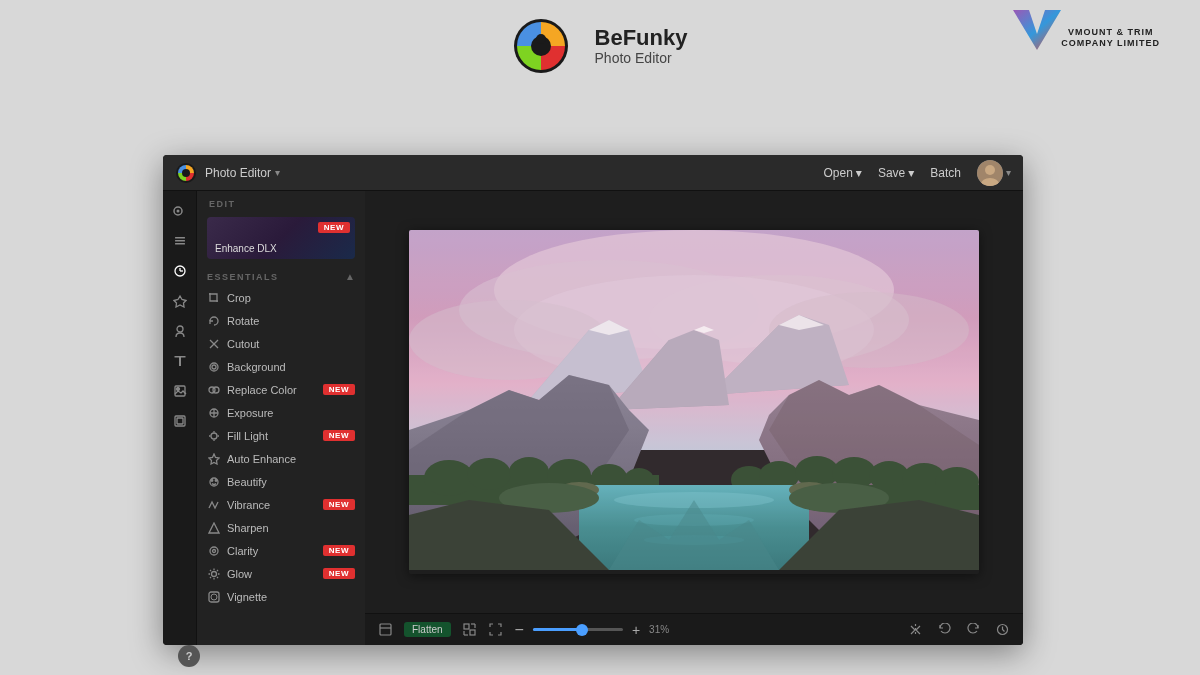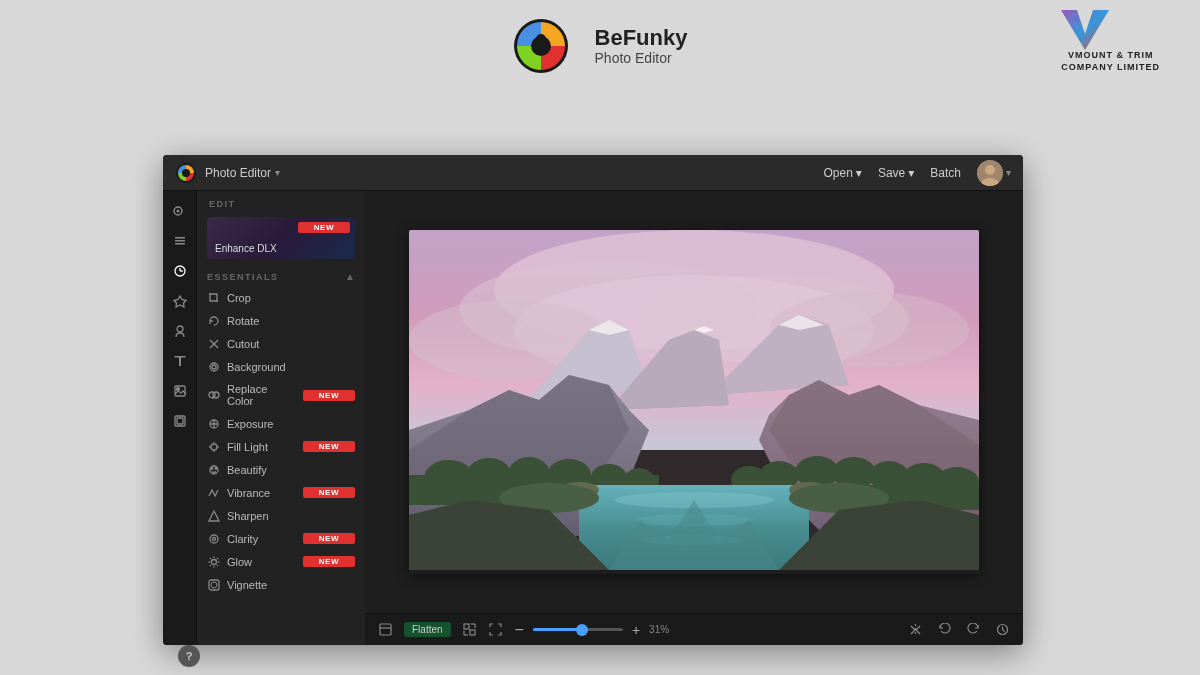--- a/index.html
+++ b/index.html
@@ -42,22 +42,22 @@
     .logo-subtitle {
       font-size: 14px;
       color: #444;
       font-weight: 400;
     }
     .vmount-logo {
       position: absolute;
       right: 40px;
       top: 10px;
       display: flex;
-      flex-direction: column;
-      align-items: flex-start;
+      flex-direction: row;
+      align-items: flex-end;
     }
     .vmount-v {
       width: 48px;
       height: 40px;
     }
     .vmount-text {
       font-size: 9px;
       font-weight: 700;
       color: #222;
       text-align: center;
@@ -195,21 +195,21 @@
       left: 8px;
       color: #fff;
       font-size: 11px;
       font-weight: 600;
     }
     .new-badge {
       background: #e03030;
       color: #fff;
       font-size: 8px;
       font-weight: 700;
-      padding: 1px 16px;
+      padding: 1px 6px;
       border-radius: 2px;
       letter-spacing: 0.5px;
     }
     .enhance-new-badge {
       position: absolute;
       top: 5px;
       right: 5px;
     }
 
     .essentials-header {
@@ -600,20 +600,28 @@
                 <line x1="6" y1="1" x2="6" y2="2.5"></line>
                 <line x1="6" y1="9.5" x2="6" y2="11"></line>
                 <line x1="1" y1="6" x2="2.5" y2="6"></line>
                 <line x1="9.5" y1="6" x2="11" y2="6"></line>
               </svg>
           </span>
           <span class="menu-item-label">Fill Light</span>
           <span class="menu-item-badge new-badge">NEW</span>
         </div>
 
+        <div class="menu-item">
+          <span class="menu-item-icon">
+            <svg width="12" height="12" viewBox="0 0 12 12" fill="none" stroke="currentColor" stroke-width="1.3">
+                <polygon points="6,1 7.5,4.5 11,5 8.5,7.5 9,11 6,9.5 3,11 3.5,7.5 1,5 4.5,4.5"></polygon>
+              </svg>
+          </span>
+          <span class="menu-item-label">Auto Enhance</span>
+        </div>
 
         <div class="menu-item">
           <span class="menu-item-icon">
             <svg width="12" height="12" viewBox="0 0 12 12" fill="none" stroke="currentColor" stroke-width="1.3">
                 <circle cx="6" cy="6" r="4"></circle>
                 <circle cx="4" cy="4.5" r="0.8" fill="currentColor"></circle>
                 <circle cx="8" cy="4.5" r="0.8" fill="currentColor"></circle>
                 <path d="M4,7.5 Q6,9.5 8,7.5" fill="none"></path>
               </svg>
           </span>

